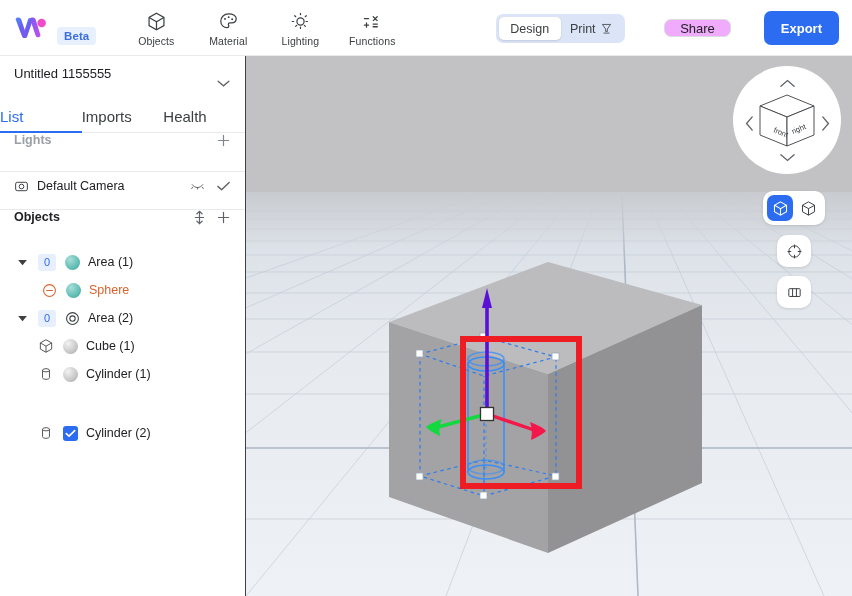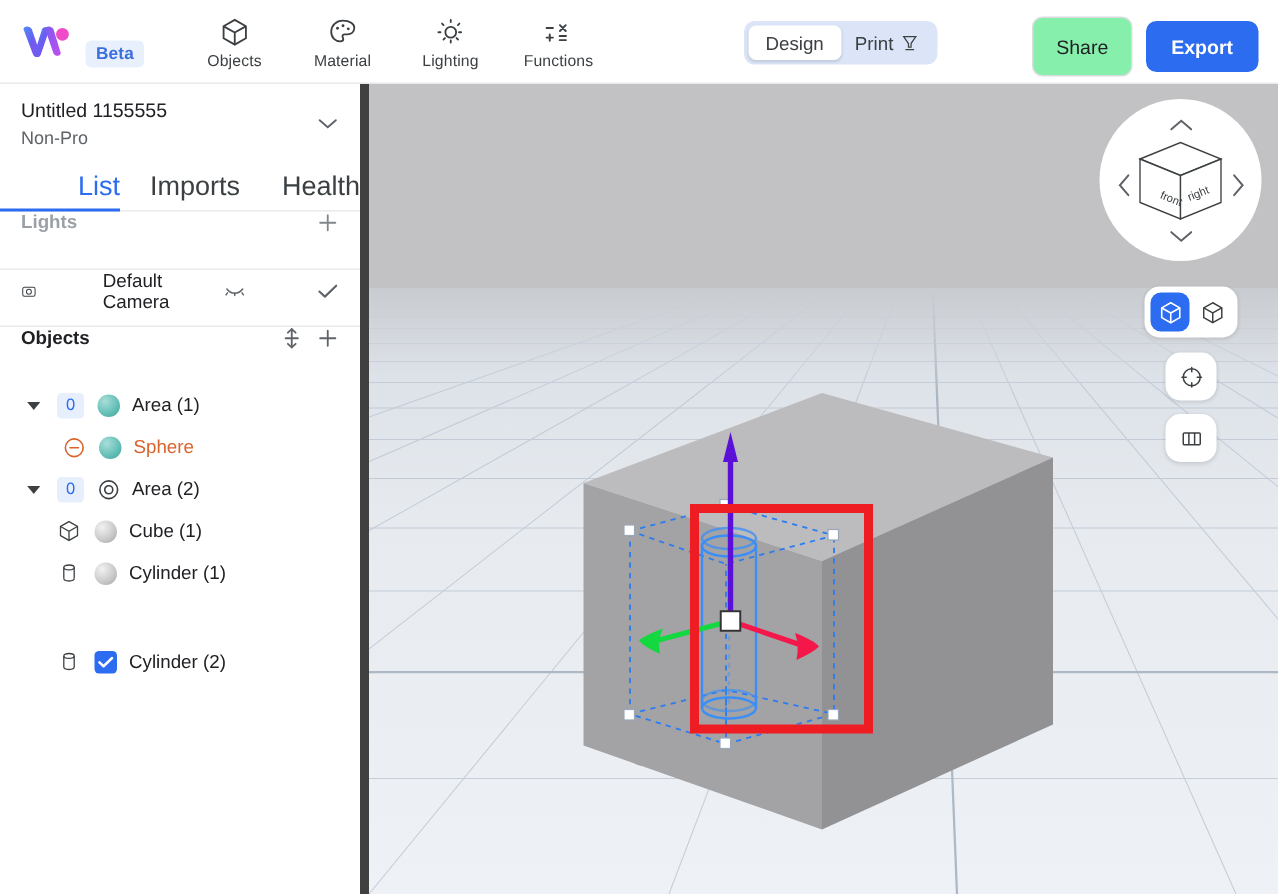--- a/index.html
+++ b/index.html
@@ -37,44 +37,44 @@
     display: flex; background: #dbe5f7; border-radius: 7px; padding: 3px; width: 129px; height: 29px;
   }
   .mode-seg {
     flex: 1; display: flex; align-items: center; justify-content: center; gap: 4px;
     font-size: 12.5px; color: #3c4043; border-radius: 5px; cursor: pointer;
   }
   .mode-seg.active { background: #ffffff; box-shadow: 0 1px 2px rgba(0,0,0,.12); }
 
   .topright { position: absolute; right: 13px; top: 11px; display: flex; gap: 9px; align-items: center; }
   .btn-share {
-    background: #86efac; border: 1px solid #dadce0; border-radius: 7px;
-    font-size: 13px; color: #202124; padding: 0 15px; height: 40px;
+    background: #f0abfc; border: 1px solid #dadce0; border-radius: 7px;
+    font-size: 13px; color: #202124; padding: 0 15px; height: 18px;
     display: flex; align-items: center; cursor: pointer;
   }
   .btn-export {
     background: #2b6cf0; border: none; border-radius: 7px; color: #fff;
     font-size: 13px; font-weight: 600; padding: 0 17px; height: 34px;
-    display: flex; align-items: center; cursor: pointer;
+    display: flex; align-items: center; cursor: pointer; margin-left: 24px;
   }
 
   
   .sidebar {
     position: absolute; left: 0; top: 56px; width: 246px; height: 540px;
-    background: #ffffff; border-right: 6px solid #404040; z-index: 30;
+    background: #ffffff; border-right: 1px solid #404040; z-index: 30;
   }
   .proj-head { padding: 10px 14px 9px 14px; display: flex; align-items: flex-start; }
   .proj-texts { flex: 1; }
   .proj-title { font-size: 13px; color: #202124; line-height: 16px; }
   .proj-sub { font-size: 12px; color: #5f6368; line-height: 16px; margin-top: 2px; }
   .chev-btn { padding-top: 8px; cursor: pointer; }
 
   .tabs { display: flex; border-bottom: 1px solid #e8eaed; height: 32px; }
   .tab {
-    flex: 1; text-align: right; font-size: 18px; color: #3c4043;
+    flex: 1; text-align: left; font-size: 15px; color: #3c4043;
     line-height: 31px; cursor: pointer; position: relative;
   }
   .tab.active { color: #2b6cf0; }
   .tab.active::after {
     content: ""; position: absolute; left: 0; right: 0; bottom: -1px;
     height: 2px; background: #2b6cf0;
   }
 
   .sec-row {
     height: 38px; display: flex; align-items: flex-start; padding: 0 14px;
@@ -225,21 +225,20 @@
       <div class="btn-share">Share</div>
       <div class="btn-export">Export</div>
     </div>
   </div>
 
   <div class="sidebar">
 
     <div class="proj-head">
       <div class="proj-texts">
         <div class="proj-title">Untitled 1155555</div>
-        <div class="proj-sub">Non-Pro</div>
       </div>
       <div class="chev-btn">
         <svg width="15" height="9" viewBox="0 0 16 10" fill="none" stroke="#5f6368" stroke-width="1.4" stroke-linecap="round">
           <path d="M2 2.4 L8 7.6 L14 2.4"></path>
         </svg>
       </div>
     </div>
 
     <div class="tabs">
       <div class="tab active">List</div>
@@ -253,21 +252,21 @@
         <div class="icon-btn">
           <svg width="15" height="15" viewBox="0 0 16 16" stroke="#80868b" stroke-width="1.3" stroke-linecap="round">
             <path d="M8 2.6v10.8M2.6 8h10.8"></path>
           </svg>
         </div>
       </div>
     </div>
     <div class="divider"></div>
 
 
-    <div class="item-row" style="padding:0 14px;gap:36px;">
+    <div class="item-row" style="padding:0 14px;">
       <svg width="15" height="15" viewBox="0 0 20 20" fill="none" stroke="#3c4043" stroke-width="1.3">
         <rect x="2.2" y="4.4" width="15.6" height="11.2" rx="2.2"></rect>
         <circle cx="10" cy="10" r="3.1"></circle>
       </svg>
       <span class="row-label" style="flex:1">Default Camera</span>
       <span class="icon-btn" style="margin-right:11px">
         <svg width="15" height="10" viewBox="0 0 20 12" fill="none" stroke="#5f6368" stroke-width="1.3" stroke-linecap="round">
           <path d="M3 4.2c2 2.6 4.3 3.8 7 3.8s5-1.2 7-3.8"></path>
           <path d="M3.5 7.6l-1.2 1.8M10 8v2M16.5 7.6l1.2 1.8"></path>
         </svg>

